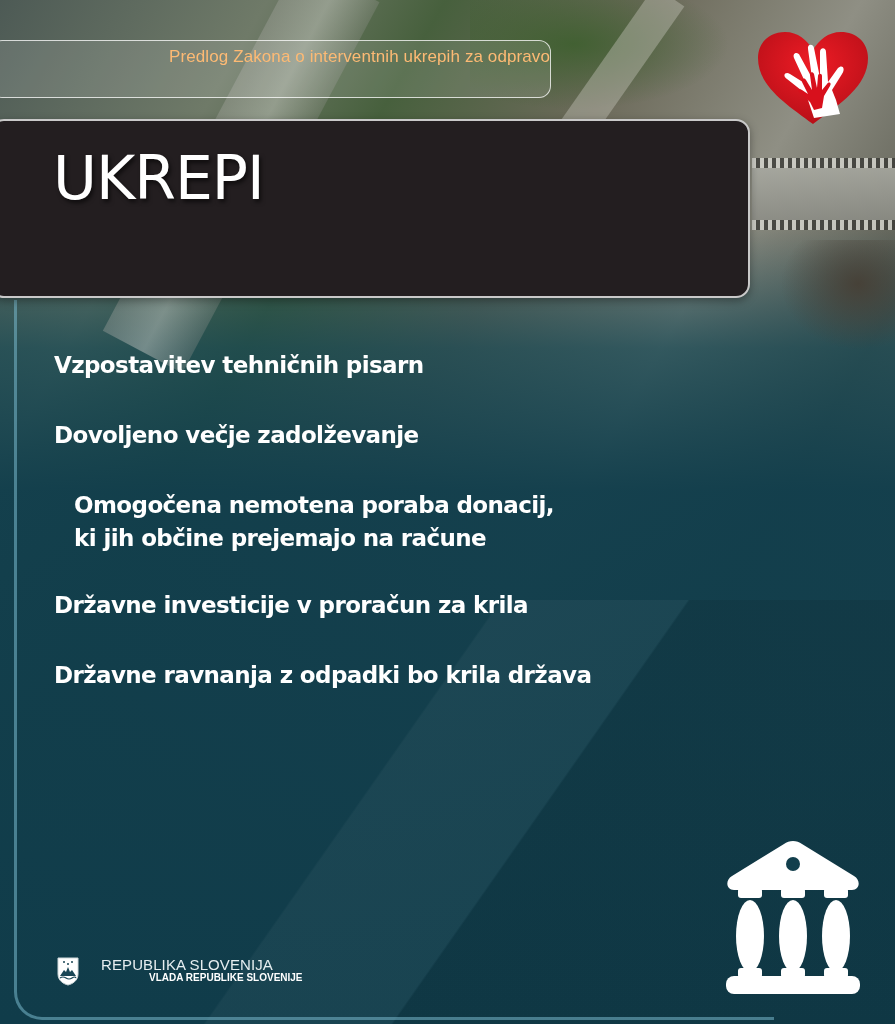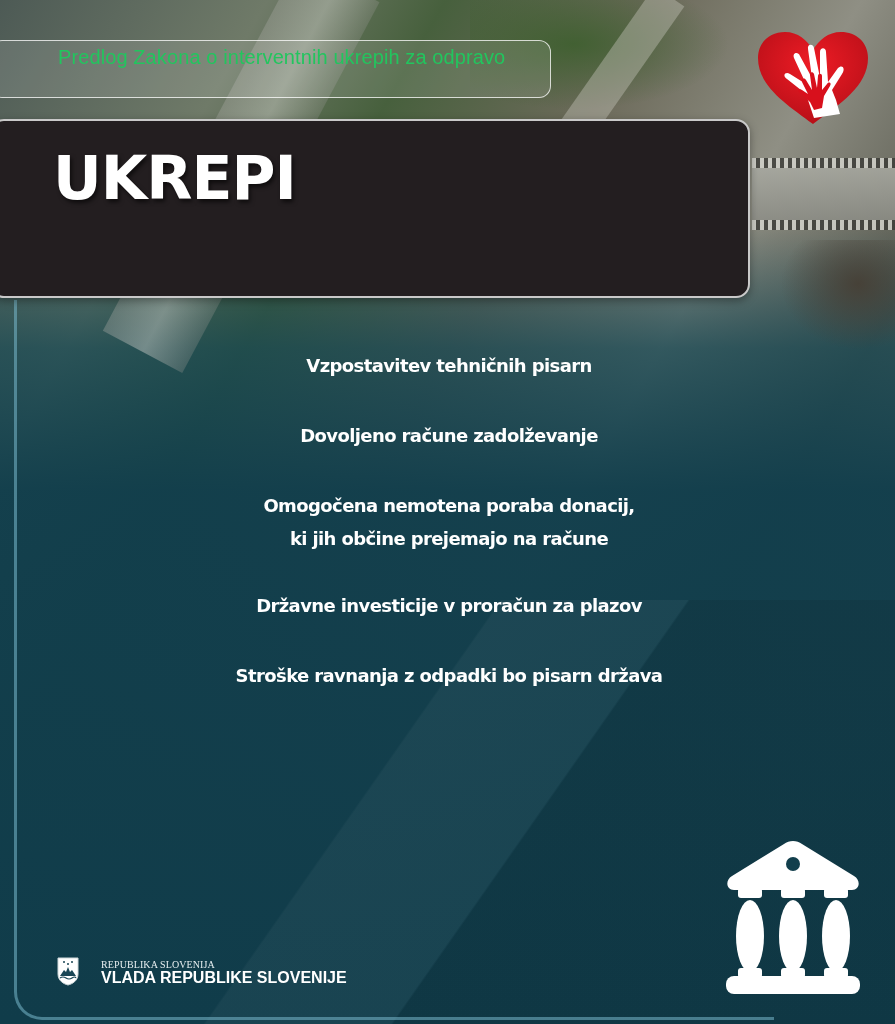--- a/index.html
+++ b/index.html
@@ -63,84 +63,84 @@
     .subtitle-box {
       position: absolute; left: -10px; top: 40px; width: 561px; height: 58px;
       border: 1.5px solid rgba(255,255,255,0.75);
       border-radius: 12px;
       background: rgba(255,255,255,0.12);
       padding: 6px 0 0 67px;
     }
     .subtitle-line {
       display: block;
       font-family: "Liberation Sans", sans-serif;
-      font-size: 20px; line-height: 20px;
-      color: #22c55e;
+      font-size: 17px; line-height: 20px;
+      color: #fdba74;
       letter-spacing: 0.1px;
+      text-align: right;
     }
 
     
     .heart-logo {
       position: absolute; left: 756px; top: 30px; width: 114px; height: 96px;
     }
 
     
     .title-box {
       position: absolute; left: -10px; top: 119px; width: 760px; height: 179px;
       background: #231e20;
       border: 2px solid #c9c9c9;
       border-radius: 14px;
       padding: 22px 0 0 61px;
       box-shadow: 0 3px 8px rgba(0,0,0,0.35);
     }
     .title-line {
       display: block;
       font-family: "DejaVu Sans", sans-serif;
-      font-weight: bold;
+      font-weight: normal;
       font-size: 60px;
       line-height: 70px;
       letter-spacing: -1px;
       color: #ffffff;
       text-shadow: 2px 3px 4px rgba(0,0,0,0.6);
     }
 
     
     .measures {
       position: absolute; left: 54px; top: 349px; width: 790px;
       list-style: none;
     }
     .measure {
       font-family: "DejaVu Sans", sans-serif;
       font-weight: bold;
-      font-size: 18px;
+      font-size: 23px;
       line-height: 33px;
       letter-spacing: -0.6px;
       color: #ffffff;
       margin-bottom: 37px;
       white-space: pre-line;
-      text-align: center;
-    }
-    .measure.two-line { margin-bottom: 34px; }
+    }
+    .measure.two-line { margin-bottom: 34px; margin-left: 20px; }
 
     
     .gov {
       position: absolute; left: 57px; top: 956px;
       display: flex; align-items: center;
     }
     .gov-crest { width: 22px; height: 30px; margin-right: 22px; }
     .gov-text { display: flex; flex-direction: column; }
     .gov-line1 {
-      font-family: Liberation Serif, serif;
-      font-size: 10px; line-height: 13px; color: #e6eef0;
+      font-family: Liberation Sans, sans-serif;
+      font-size: 15px; line-height: 13px; color: #e6eef0;
       letter-spacing: 0.1px;
     }
     .gov-line2 {
       font-family: "Liberation Sans", sans-serif;
       font-weight: bold;
-      font-size: 16px; line-height: 13px; color: #ffffff;
+      font-size: 10px; line-height: 13px; color: #ffffff; margin-left: 48px;
     }
 
     
     .building-icon {
       position: absolute; left: 724px; top: 840px; width: 138px; height: 156px;
     }
   </style>
 </head>
 <body>
 
@@ -172,25 +172,25 @@
 
   <path d="M58 80 L66 78 L68 66 L74 56 C76 53 73 51 71 54 L66 60 L66 46 C66 43 62 43 62 46 L61 58 L58 44 C57 41 53 42 54 45 L56 60 L50 50 C48 47 45 49 46 52 L52 64 L46 60 C43 58 41 61 44 63 L54 72 Z" fill="#d8101c"></path>
 </svg>
 
 <div class="title-box">
   <span class="title-line">UKREPI</span>
 </div>
 
 <ul class="measures">
   <li class="measure">Vzpostavitev tehničnih pisarn</li>
-  <li class="measure">Dovoljeno račune zadolževanje</li>
+  <li class="measure">Dovoljeno večje zadolževanje</li>
   <li class="measure two-line">Omogočena nemotena poraba donacij,
 ki jih občine prejemajo na račune</li>
-  <li class="measure">Državne investicije v proračun za plazov</li>
-  <li class="measure">Stroške ravnanja z odpadki bo pisarn država</li>
+  <li class="measure">Državne investicije v proračun za krila</li>
+  <li class="measure">Državne ravnanja z odpadki bo krila država</li>
 </ul>
 
 <div class="gov">
   <svg class="gov-crest" viewBox="0 0 22 30">
     <path d="M1 2 L21 2 L21 18 C21 25 15 28 11 29 C7 28 1 25 1 18 Z" fill="#ffffff" stroke="#cfd8da" stroke-width="1"></path>
     <path d="M3 20 L7 14 L9 16 L11 11 L13 16 L15 14 L19 20 Z" fill="#1a4655"></path>
     <path d="M3 22 Q6 20 9 22 T15 22 T19 22" stroke="#1a4655" stroke-width="1.2" fill="none"></path>
     <circle cx="7" cy="6" r="1" fill="#1a4655"></circle>
     <circle cx="15" cy="6" r="1" fill="#1a4655"></circle>
     <circle cx="11" cy="8" r="1" fill="#1a4655"></circle>

